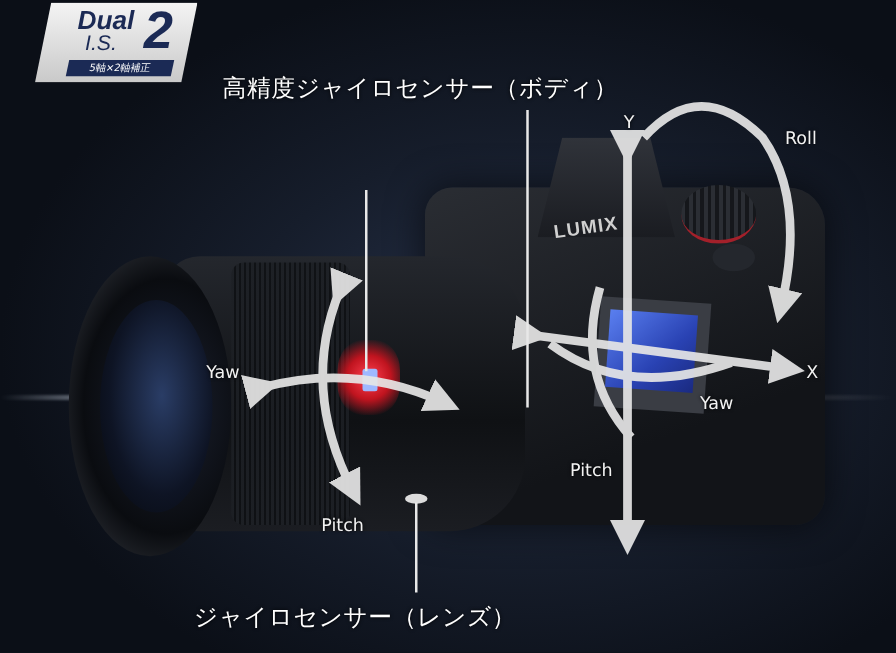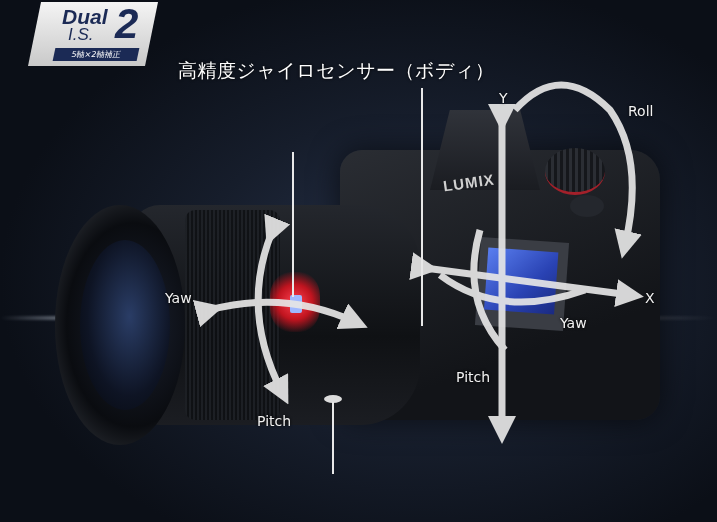--- a/index.html
+++ b/index.html
@@ -83,20 +83,21 @@
 
   <div id="badge">
     <div id="badge-bg"></div>
     <div id="badge-dual">Dual</div>
     <div id="badge-is">I.S.</div>
     <div id="badge-num">2</div>
     <div id="badge-sub">5軸×2軸補正</div>
   </div>
 
   <div class="label jp" style="left:178px;top:58px;">高精度ジャイロセンサー（ボディ）</div>
+  <div class="label jp" style="left:155px;top:481px;">ジャイロセンサー（レンズ）</div>
 
   <div class="label axis" style="left:165px;top:290px;">Yaw</div>
   <div class="label axis" style="left:257px;top:413px;">Pitch</div>
   <div class="label axis" style="left:499px;top:90px;">Y</div>
   <div class="label axis" style="left:645px;top:290px;">X</div>
   <div class="label axis" style="left:628px;top:103px;">Roll</div>
   <div class="label axis" style="left:560px;top:315px;">Yaw</div>
   <div class="label axis" style="left:456px;top:369px;">Pitch</div>
 </div>
 

